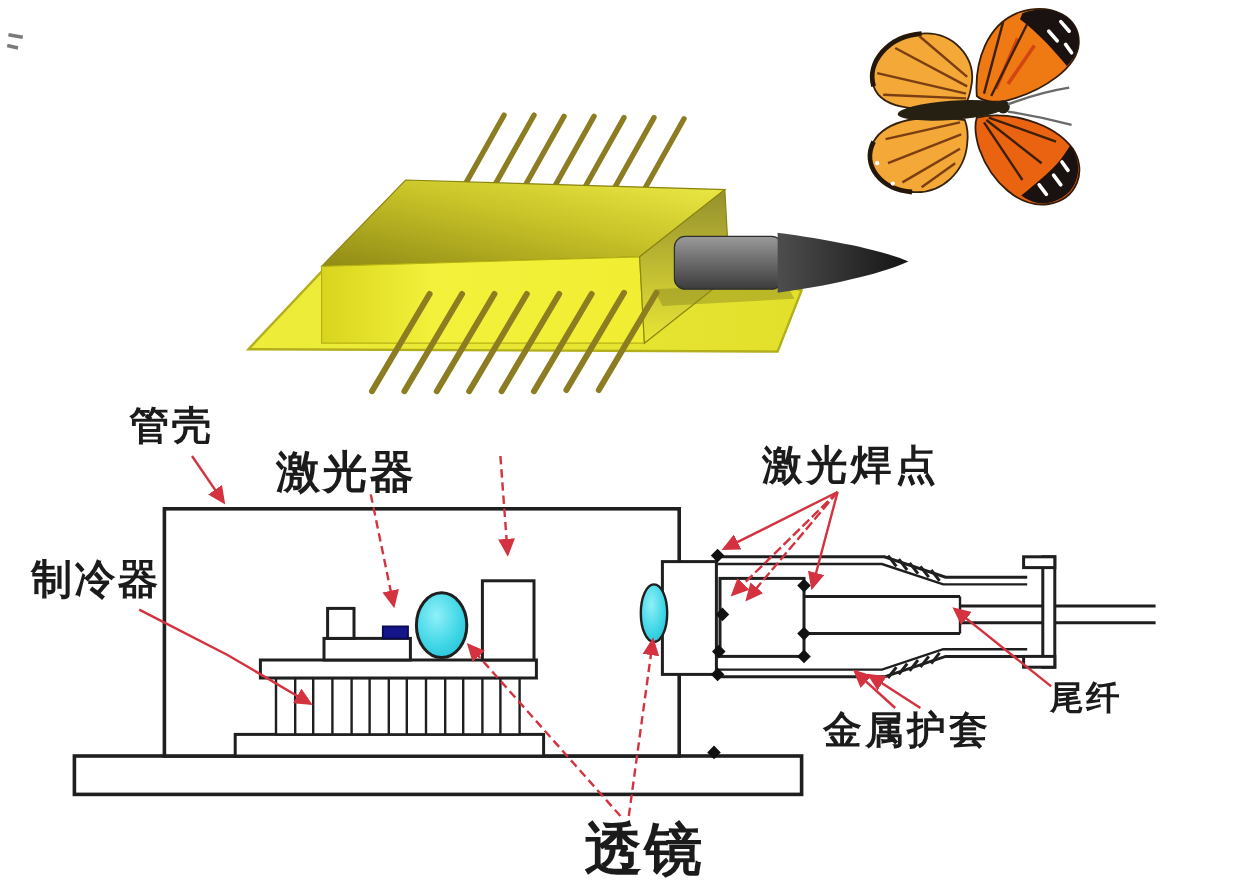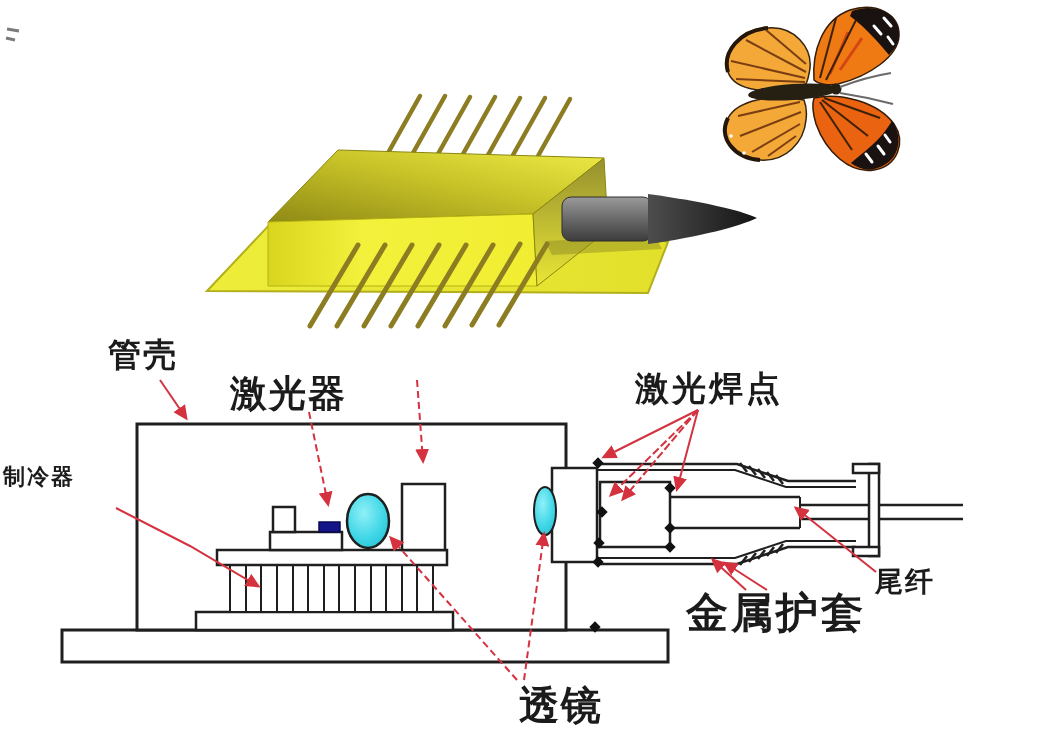--- a/index.html
+++ b/index.html
@@ -261,18 +261,18 @@
       </g>
       <line x1="746" y1="590" x2="713" y2="560" marker-end="url(#ah)"></line>
       <line x1="767" y1="590" x2="725" y2="563" marker-end="url(#ah)"></line>
       <line x1="876" y1="572" x2="796" y2="508" marker-end="url(#ah)"></line>
     </g>
   </svg>
 
   <div class="lbl" style="left:108px;top:338px;font-size:33px;">管壳</div>
   <div class="lbl" style="left:230px;top:375px;font-size:37px;">激光器</div>
   <div class="lbl" style="left:635px;top:371px;font-size:34px;letter-spacing:3px;">激光焊点</div>
-  <div class="lbl" style="left:3px;top:466px;font-size:22px;">制冷器</div>
-  <div class="lbl" style="left:487px;top:685px;font-size:40px;margin-left:32px;">透镜</div>
-  <div class="lbl" style="left:686px;top:592px;font-size:42px;letter-spacing:3px;">金属护套</div>
+  <div class="lbl" style="left:26px;top:466px;font-size:34px;">制冷器</div>
+  <div class="lbl" style="left:487px;top:685px;font-size:48px;">透镜</div>
+  <div class="lbl" style="left:686px;top:592px;font-size:32px;letter-spacing:3px;">金属护套</div>
   <div class="lbl" style="left:875px;top:568px;font-size:28px;">尾纤</div>
 
 </div>
 
 </body></html>

